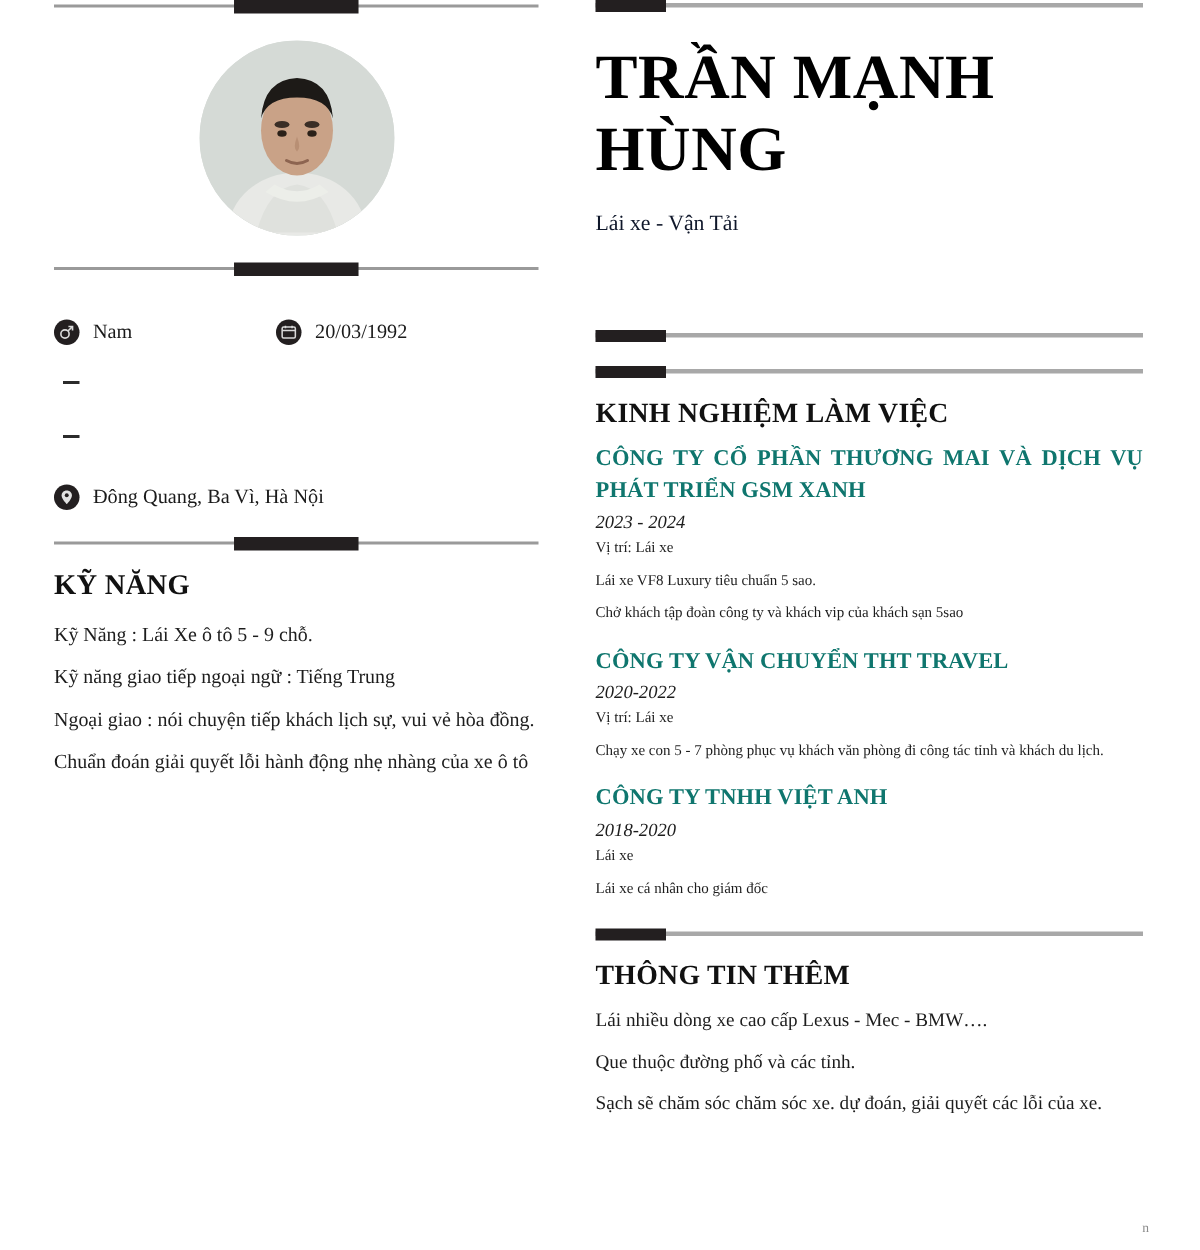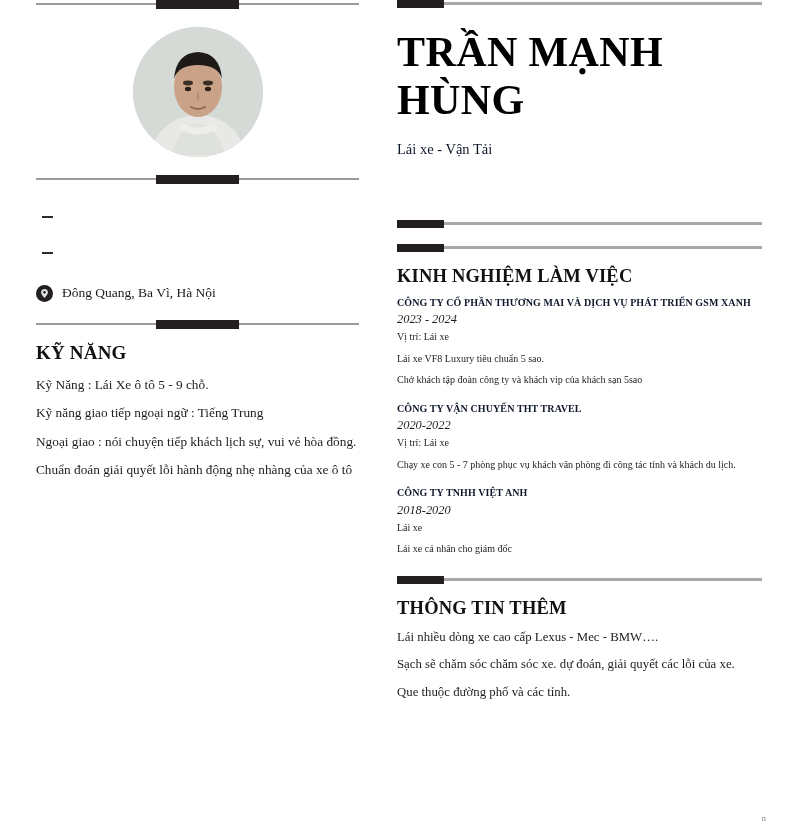--- a/index.html
+++ b/index.html
@@ -187,26 +187,26 @@
   }
   .header-gap { height: 62px; }
 
   .objective-gap { height: 16px; }
 
   
   .job { margin-bottom: 4px; }
   .job + .job { margin-top: 14px; }
 
   .job-company {
-    font-size: 10px;
+    font-size: 15px;
     font-weight: bold;
     line-height: 1.45;
     text-align: justify;
     text-align-last: left;
-    color: #0f172a;
+    color: #0f766e;
     margin-bottom: 2px;
     letter-spacing: 0.1px;
   }
   .job-company.justify-two { text-align: justify; }
 
   .job-dates {
     font-size: 12.4px;
     font-style: italic;
     margin-bottom: 3px;
     color: #1d1d1d;
@@ -261,20 +261,43 @@
       </div>
     </div>
 
     <div class="divider-center">
       <div class="rule"></div>
       <div class="bar"></div>
     </div>
 
     <div class="contact-block">
 
+      <div class="contact-line">
+        <div class="contact-cell half">
+          <span class="ic">
+            <svg width="11" height="11" viewBox="0 0 16 16" xmlns="http://www.w3.org/2000/svg">
+              <circle cx="6.3" cy="9.7" r="4" fill="none" stroke="#d9d9d9" stroke-width="1.6"></circle>
+              <line x1="9.2" y1="6.8" x2="13.4" y2="2.6" stroke="#d9d9d9" stroke-width="1.6"></line>
+              <polyline points="9.6,2.4 13.6,2.4 13.6,6.4" fill="none" stroke="#d9d9d9" stroke-width="1.6"></polyline>
+            </svg>
+          </span>
+          <span class="contact-text">Nam</span>
+        </div>
+        <div class="contact-cell">
+          <span class="ic">
+            <svg width="11" height="11" viewBox="0 0 16 16" xmlns="http://www.w3.org/2000/svg">
+              <rect x="1.6" y="3" width="12.8" height="10.6" rx="1.4" fill="none" stroke="#d9d9d9" stroke-width="1.5"></rect>
+              <line x1="1.6" y1="6.4" x2="14.4" y2="6.4" stroke="#d9d9d9" stroke-width="1.5"></line>
+              <line x1="4.8" y1="1.6" x2="4.8" y2="4.2" stroke="#d9d9d9" stroke-width="1.5"></line>
+              <line x1="11.2" y1="1.6" x2="11.2" y2="4.2" stroke="#d9d9d9" stroke-width="1.5"></line>
+            </svg>
+          </span>
+          <span class="contact-text">20/03/1992</span>
+        </div>
+      </div>
 
       <div class="contact-line empty">
         <span class="empty-dash"></span>
       </div>
 
       <div class="contact-line empty">
         <span class="empty-dash"></span>
       </div>
 
       <div class="contact-line">
@@ -360,21 +383,21 @@
     <div class="extra-gap"></div>
 
     <div class="divider-left">
       <div class="rule"></div>
       <div class="bar"></div>
     </div>
 
     <div>
       <div class="sec-title">THÔNG TIN THÊM</div>
       <div class="body-line">Lái nhiều dòng xe cao cấp Lexus - Mec - BMW….</div>
+      <div class="body-line">Que thuộc đường phố và các tỉnh.</div>
       <div class="body-line">Sạch sẽ chăm sóc chăm sóc xe. dự đoán, giải quyết các lỗi của xe.</div>
-      <div class="body-line">Que thuộc đường phố và các tỉnh.</div>
     </div>
 
   </div>
 
   <div class="footer-mark">n</div>
 
 </div>
 
 </body></html>

